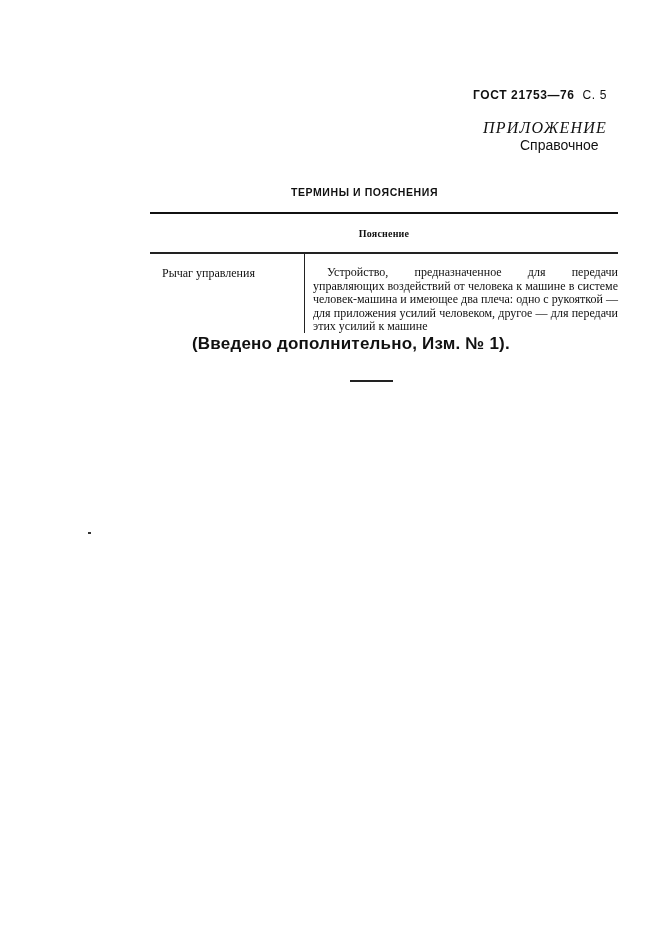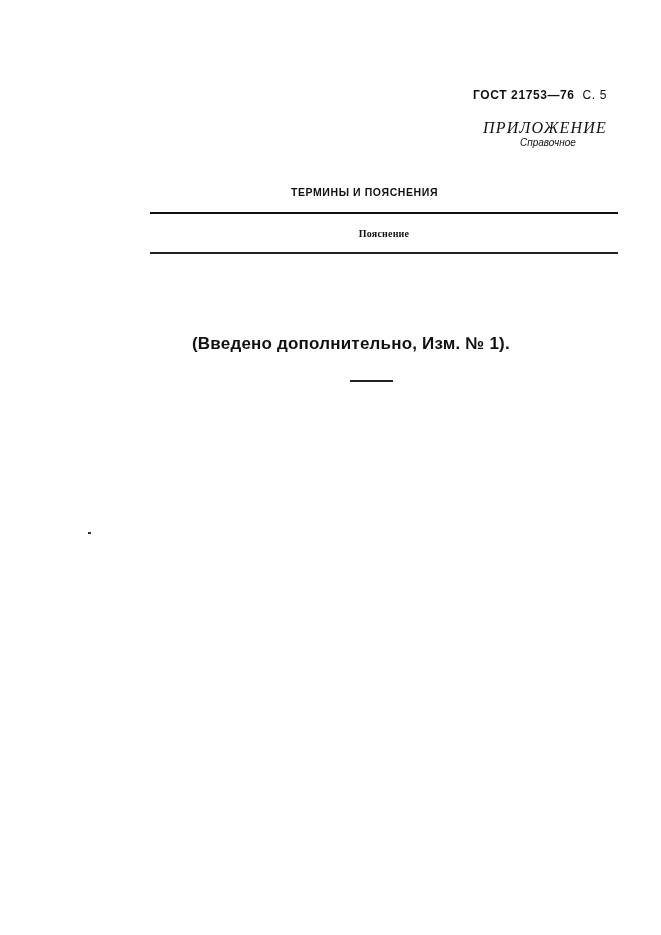--- a/index.html
+++ b/index.html
@@ -35,22 +35,21 @@
       font-family: Liberation Serif, serif;
       font-style: italic;
       font-size: 16px;
       letter-spacing: 1.2px;
     }
     .appendix-sub {
       position: absolute;
       top: 137px;
       left: 520px;
       font-family: "Liberation Sans", sans-serif;
-      font-style: italic;
-      font-size: 10px;
+      font-size: 14px;
     }
     .section-title {
       position: absolute;
       top: 186px;
       left: 0;
       width: 661px;
       padding-left: 68px;
       box-sizing: border-box;
       text-align: center;
       font-family: "Liberation Sans", sans-serif;
@@ -140,19 +139,21 @@
 <div class="appendix-title">ПРИЛОЖЕНИЕ</div>
 <div class="appendix-sub">Справочное</div>
 
 <div class="section-title">ТЕРМИНЫ И ПОЯСНЕНИЯ</div>
 
 <div class="terms-table">
   <div class="hdr">
     <div class="col-expl">Пояснение</div>
   </div>
   <div class="row">
+    <div class="col-term">Рычаг управления</div>
+    <div class="col-expl">Устройство, предназначенное для передачи управляющих воздействий от человека к машине в системе человек-машина и имеющее два плеча: одно с рукояткой — для приложения усилий человеком, другое — для передачи этих усилий к машине</div>
   </div>
 </div>
 
 <div class="note">(Введено дополнительно, Изм. № 1).</div>
 
 <div class="end-rule"></div>
 <div class="speck"></div>
 
 </body></html>

